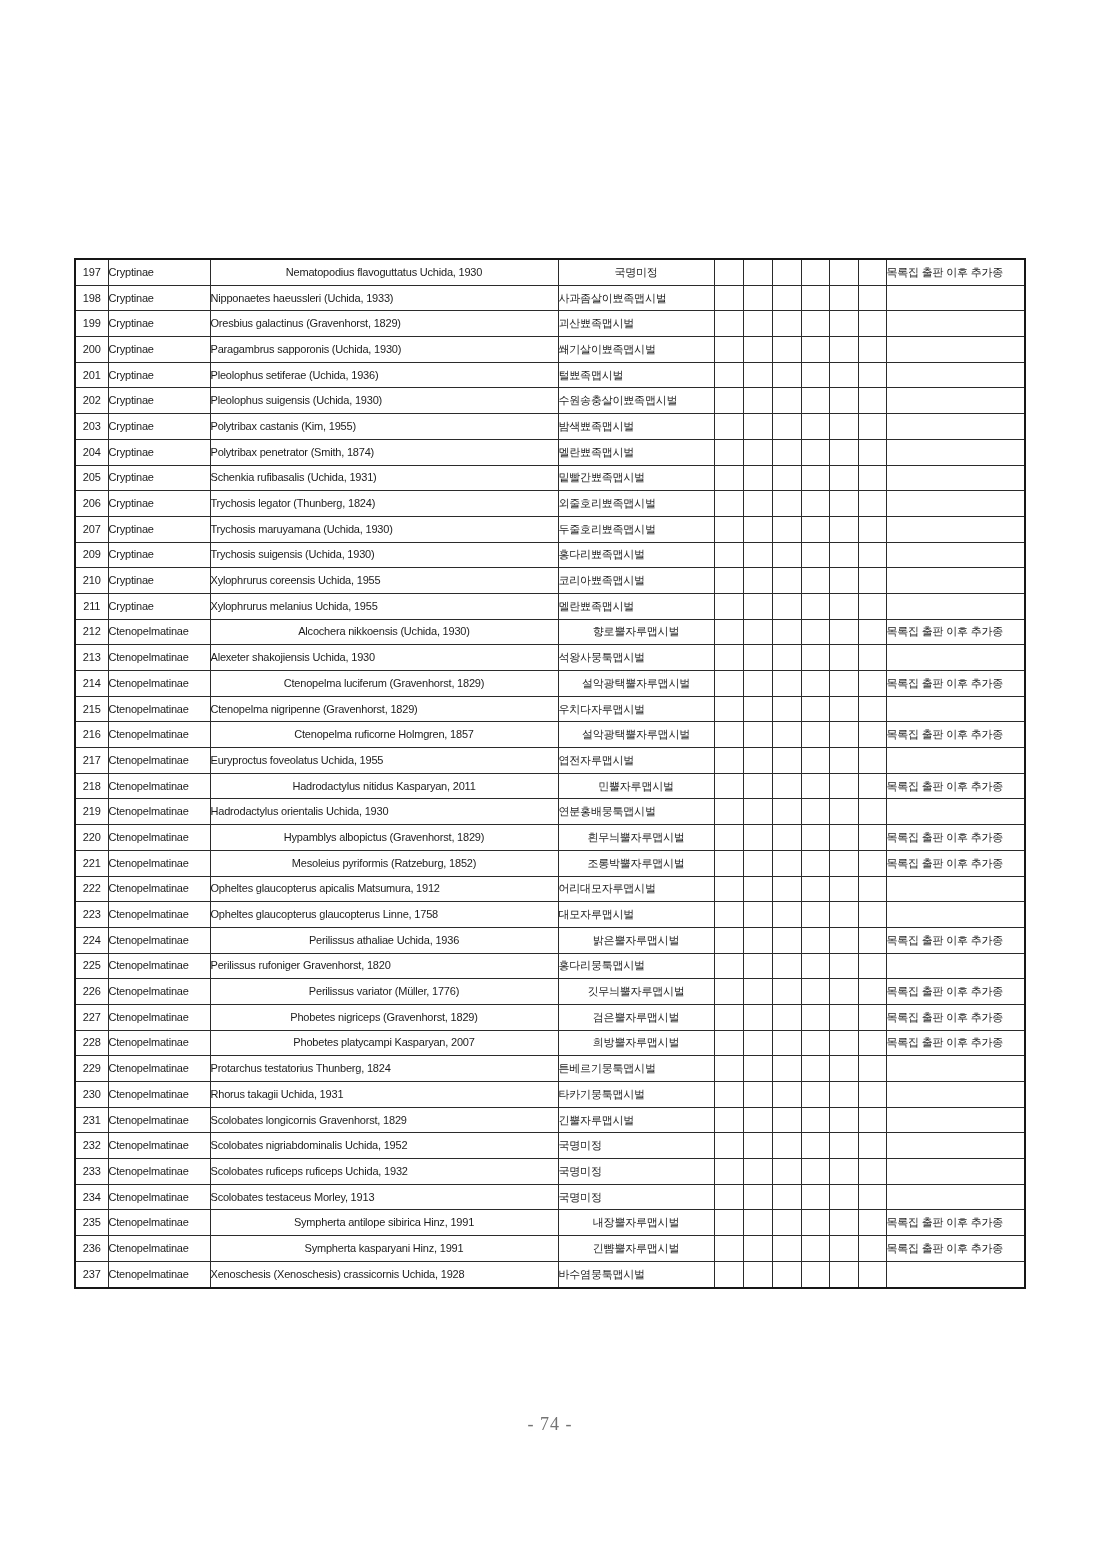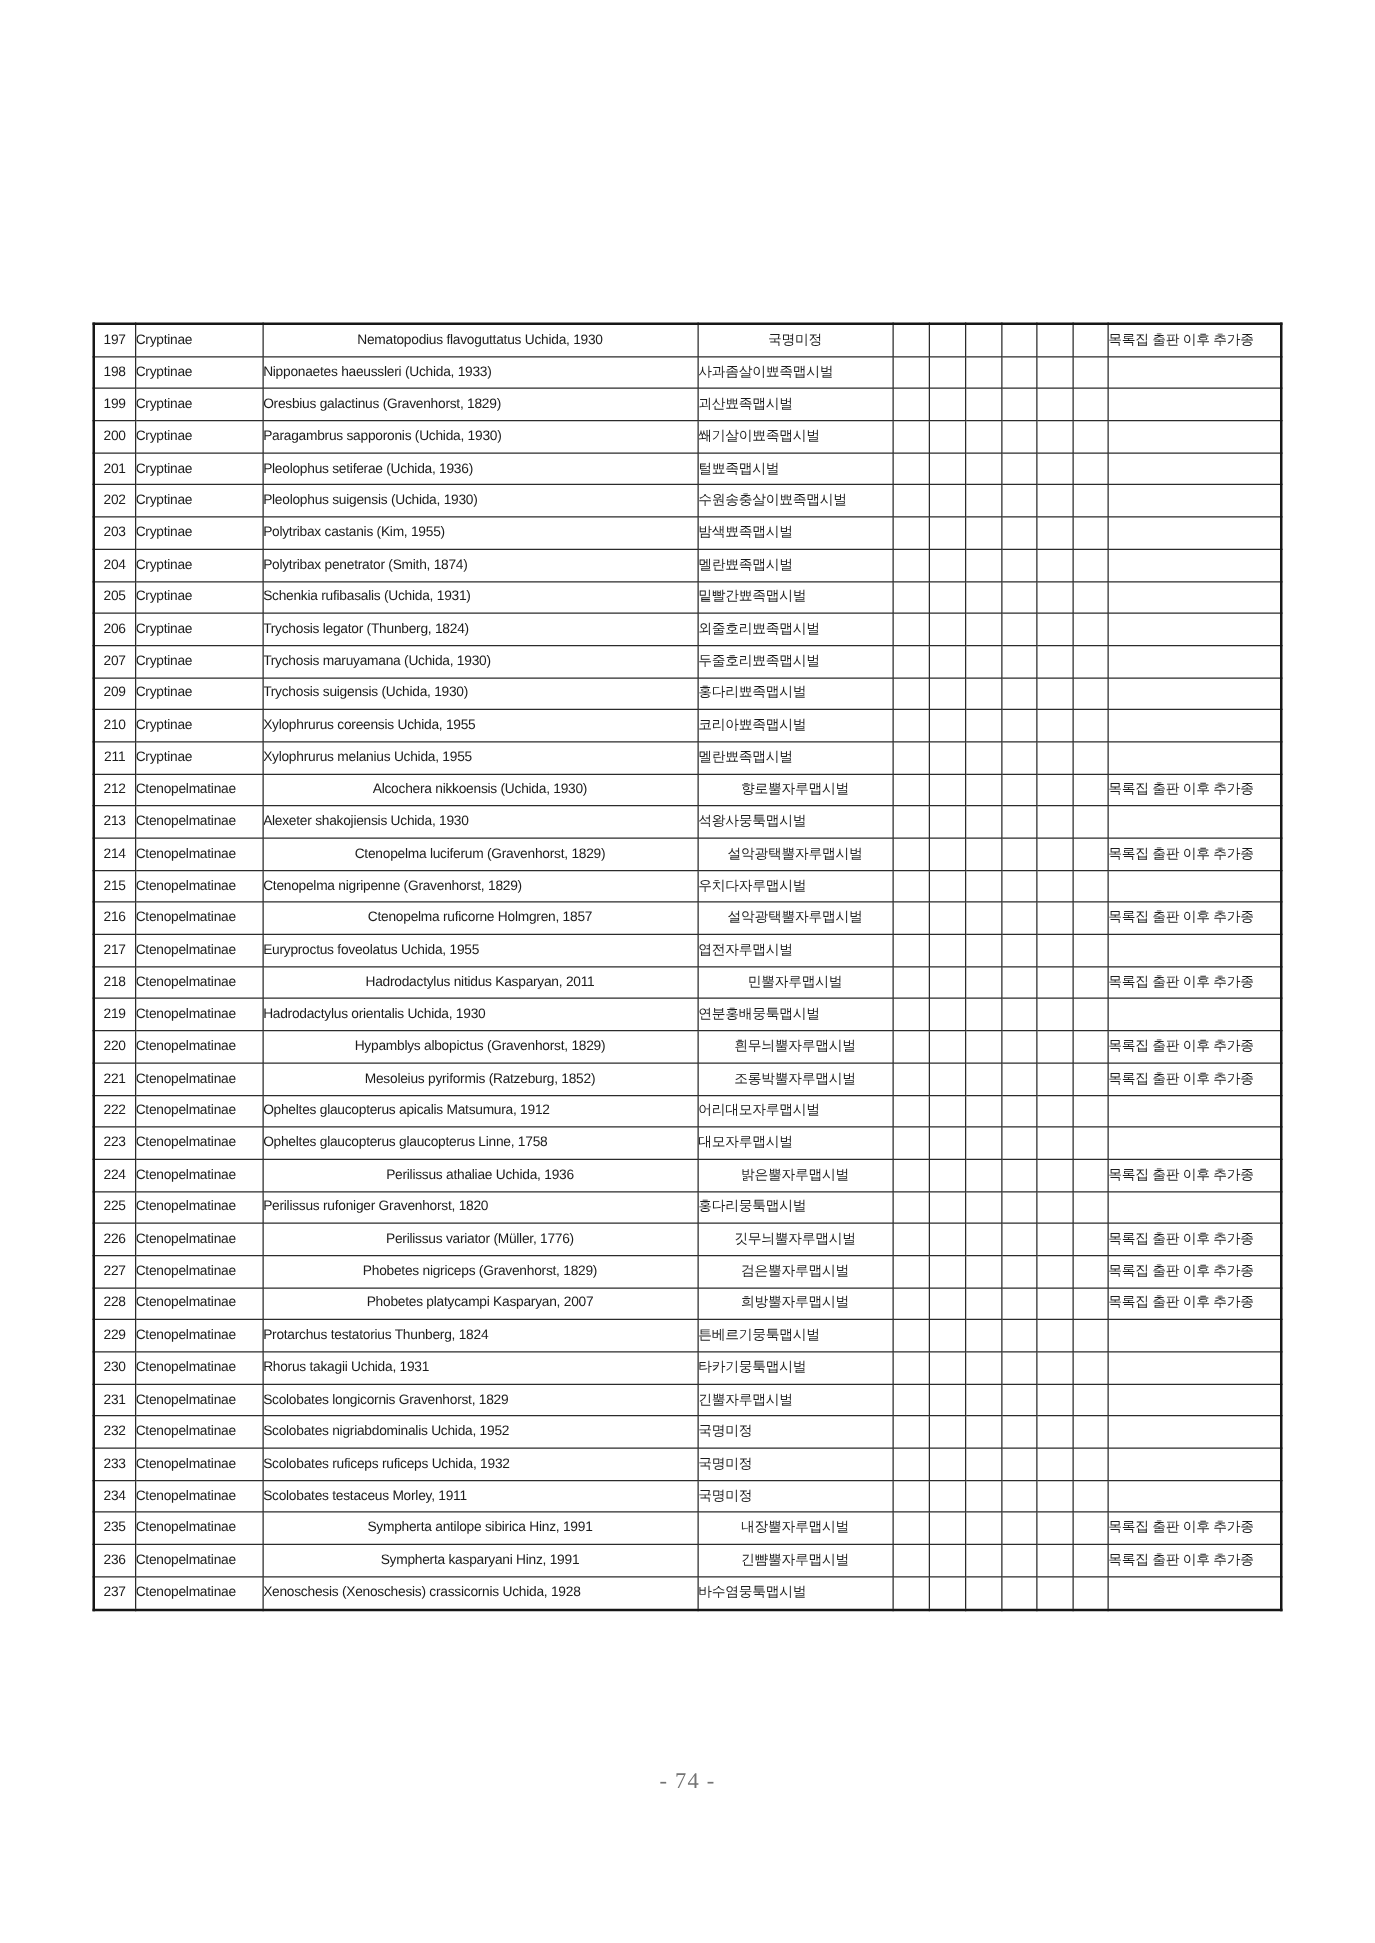--- a/index.html
+++ b/index.html
@@ -538,21 +538,21 @@
           <td class="empty"></td>
           <td class="empty"></td>
           <td class="empty"></td>
           <td class="empty"></td>
           <td class="empty"></td>
           <td class="note"></td>
         </tr>
         <tr>
           <td class="num">234</td>
           <td class="subfamily">Ctenopelmatinae</td>
-          <td class="sci">Scolobates testaceus Morley, 1911</td>
+          <td class="sci">Scolobates testaceus Morley, 1913</td>
           <td class="kor">국명미정</td>
           <td class="empty"></td>
           <td class="empty"></td>
           <td class="empty"></td>
           <td class="empty"></td>
           <td class="empty"></td>
           <td class="empty"></td>
           <td class="note"></td>
         </tr>
         <tr>

